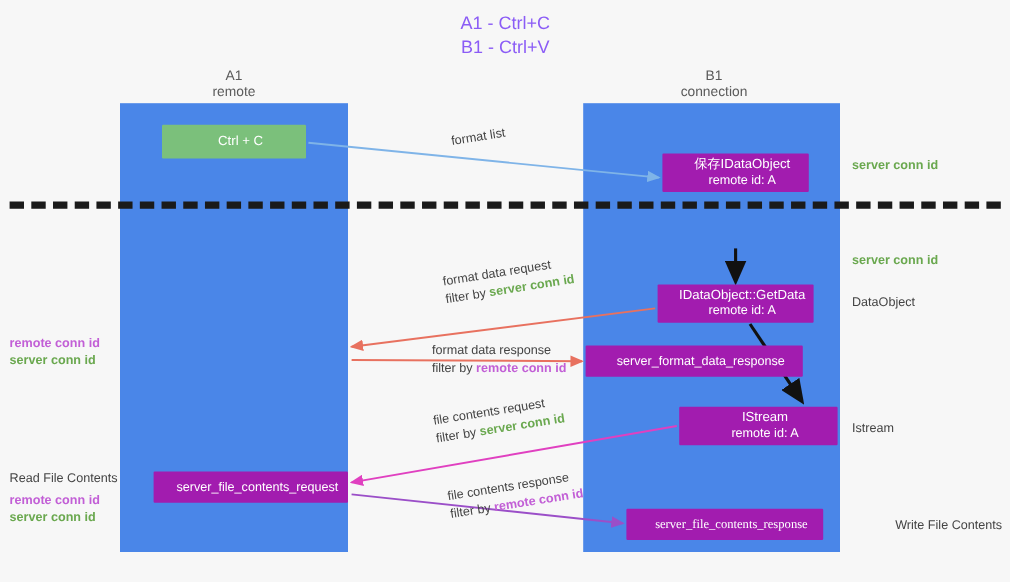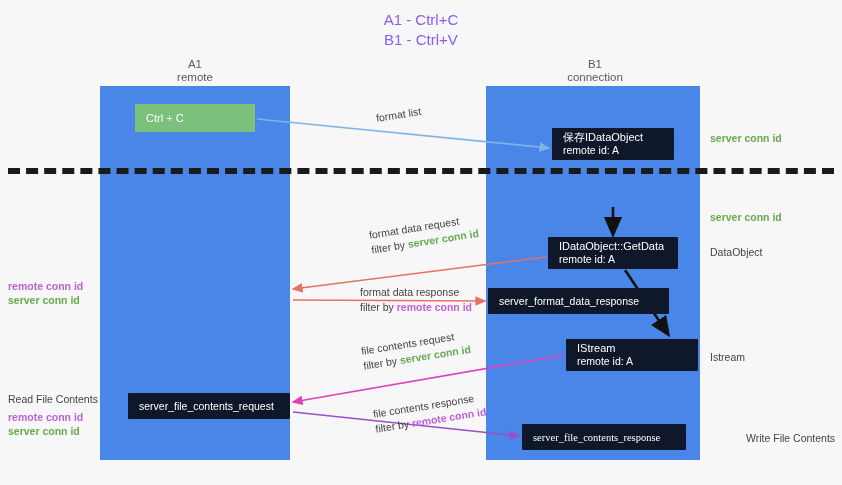--- a/index.html
+++ b/index.html
@@ -65,31 +65,31 @@
     width: 826px;
     height: 0;
     border-top: 6px dashed #1a1a1a;
   }
   
   .node {
     position: absolute;
     box-sizing: border-box;
     display: flex;
     flex-direction: column;
-    align-items: flex-start;
+    align-items: center;
     justify-content: center;
     text-align: center;
     color: #ffffff;
     font-size: 11px;
     line-height: 13px;
     border-radius: 1px;
     padding-left: 11px;
   }
   .node.green { background: #7bc07b; }
-  .node.orange { background: #0f172a; }
+  .node.orange { background: #a21caf; }
   .node .l2 { font-size: 10.5px; }
 
   #n-ctrlc      { left: 135px; top: 104px; width: 120px; height: 28px; }
   #n-save       { left: 552px; top: 128px; width: 122px; height: 32px; }
   #n-ctrlv      { left: 554px; top: 180px; width: 118px; height: 26px; }
   #n-getdata    { left: 548px; top: 237px; width: 130px; height: 32px; }
   #n-istream    { left: 566px; top: 339px; width: 132px; height: 32px; }
   #n-sfdreq     { left: 128px; top: 276px; width: 162px; height: 26px; font-size: 10.5px; }
   #n-sfdresp    { left: 488px; top: 288px; width: 181px; height: 26px; font-size: 10.5px; }
   #n-sfcreq     { left: 128px; top: 393px; width: 162px; height: 26px; font-size: 10.5px; }

